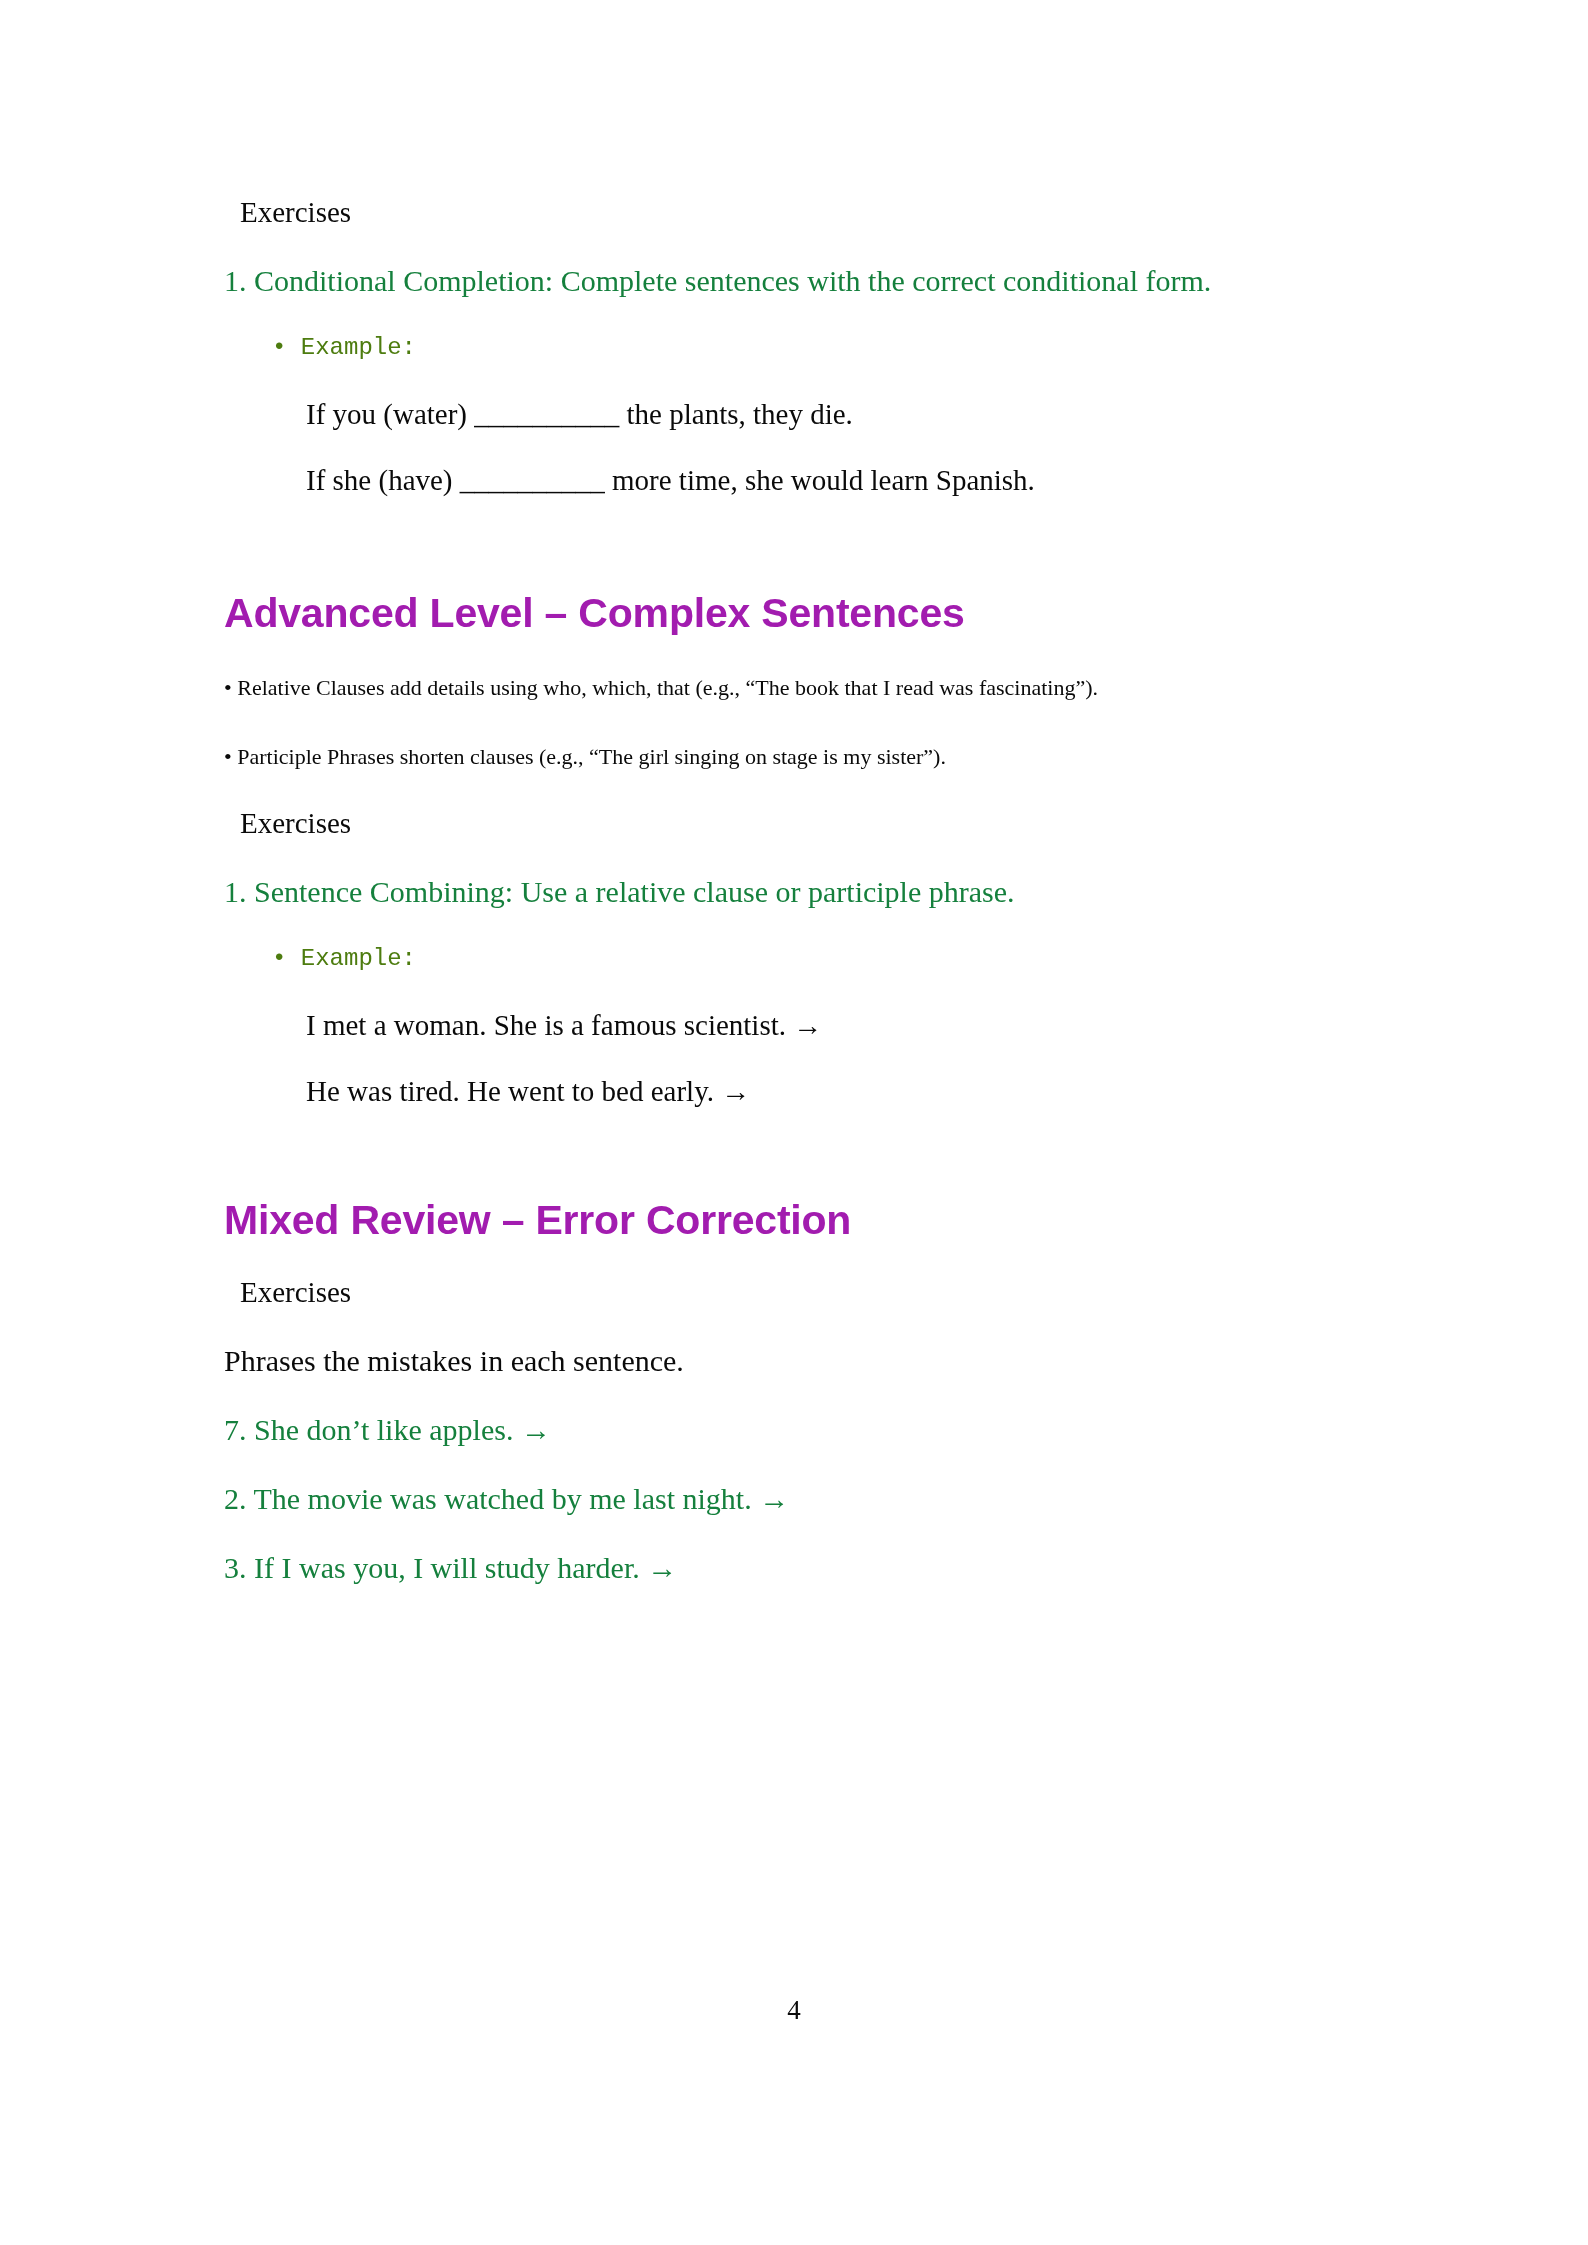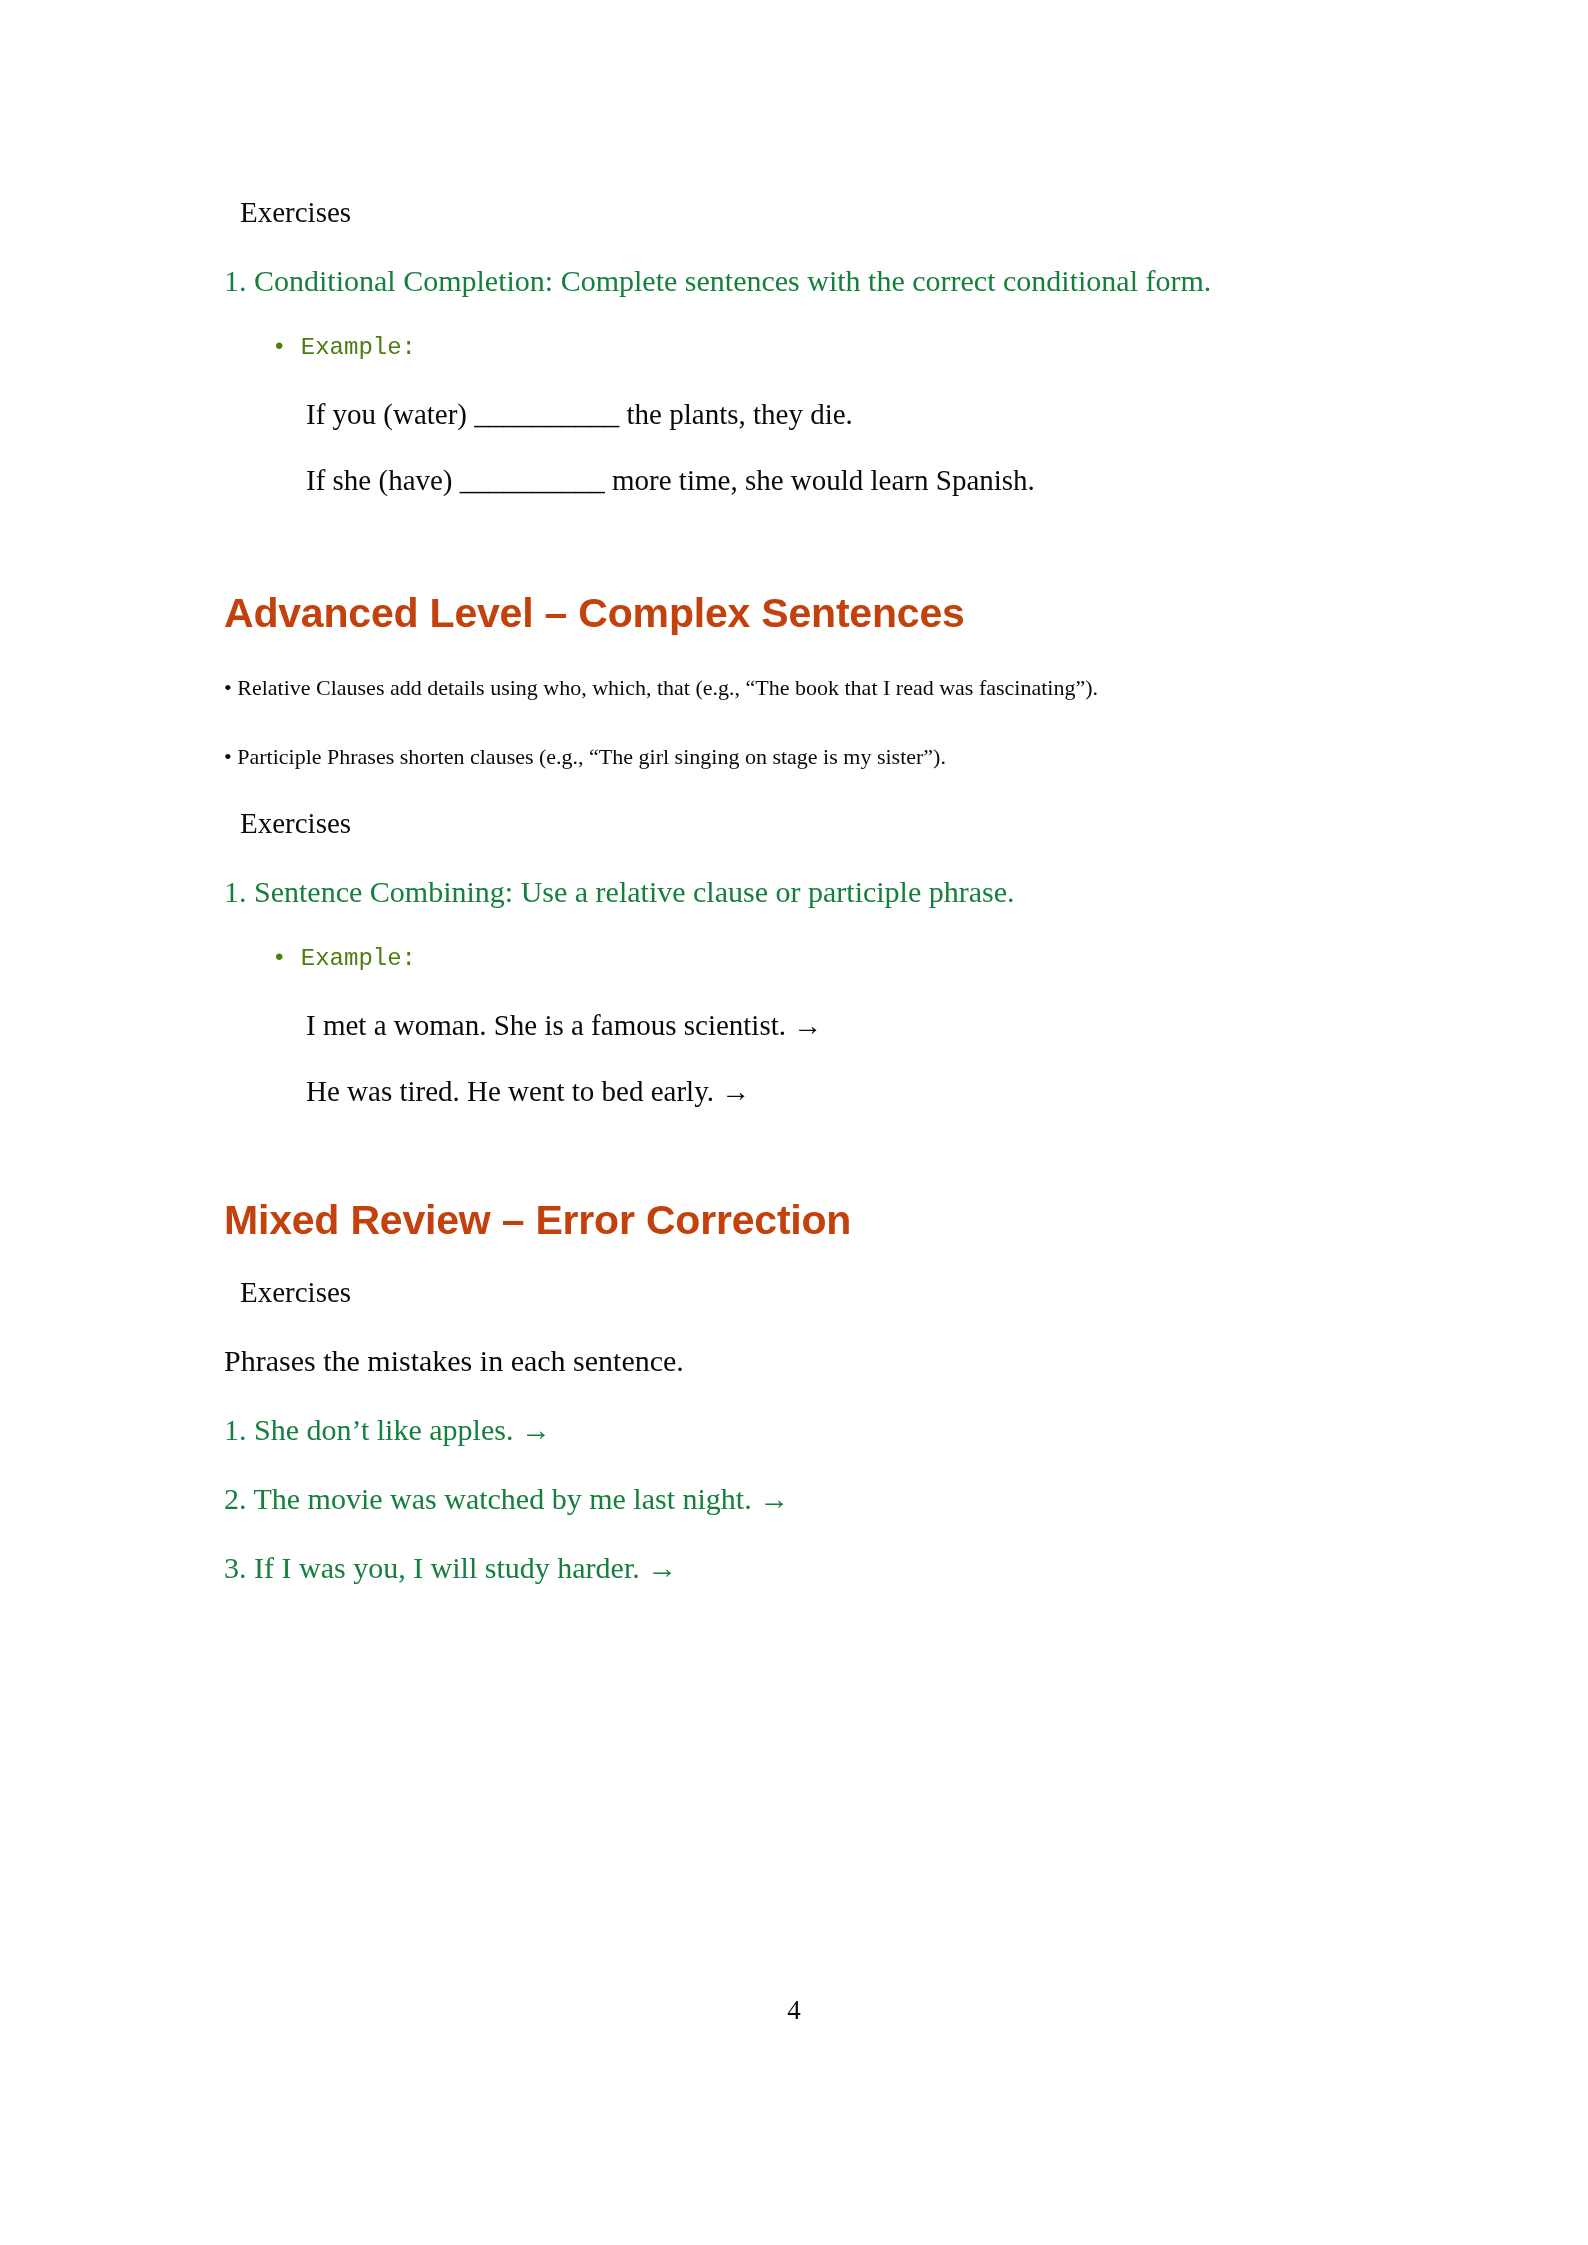--- a/index.html
+++ b/index.html
@@ -73,21 +73,21 @@
     color: #15803d;
   }
 
   h2.section-heading {
     font-family: "Liberation Sans", "DejaVu Sans", sans-serif;
     font-weight: bold;
     font-size: 41px;
     line-height: 52px;
     letter-spacing: -0.2px;
     margin: 0;
-    color: #c2410c;
+    color: #a21caf;
   }
 
   .gap-before-heading { height: 64px; }
   .gap-after-heading  { height: 24px; }
   .gap-block          { height: 60px; }
 
   .page-number {
     position: absolute;
     left: 0;
     top: 1995px;
@@ -143,21 +143,21 @@
 
     <div>
       <h2 class="section-heading">Mixed Review – Error Correction</h2>
 
       <div class="gap-after-heading"></div>
 
       <p class="label-exercises">Exercises</p>
 
       <p class="para">Phrases the mistakes in each sentence.</p>
 
-      <p class="numbered">1. She don’t like apples. →</p>
+      <p class="numbered">7. She don’t like apples. →</p>
 
       <p class="numbered">2. The movie was watched by me last night. →</p>
 
       <p class="numbered">3. If I was you, I will study harder. →</p>
     </div>
 
   </div>
 
   <div class="page-number">4</div>
 </div>

